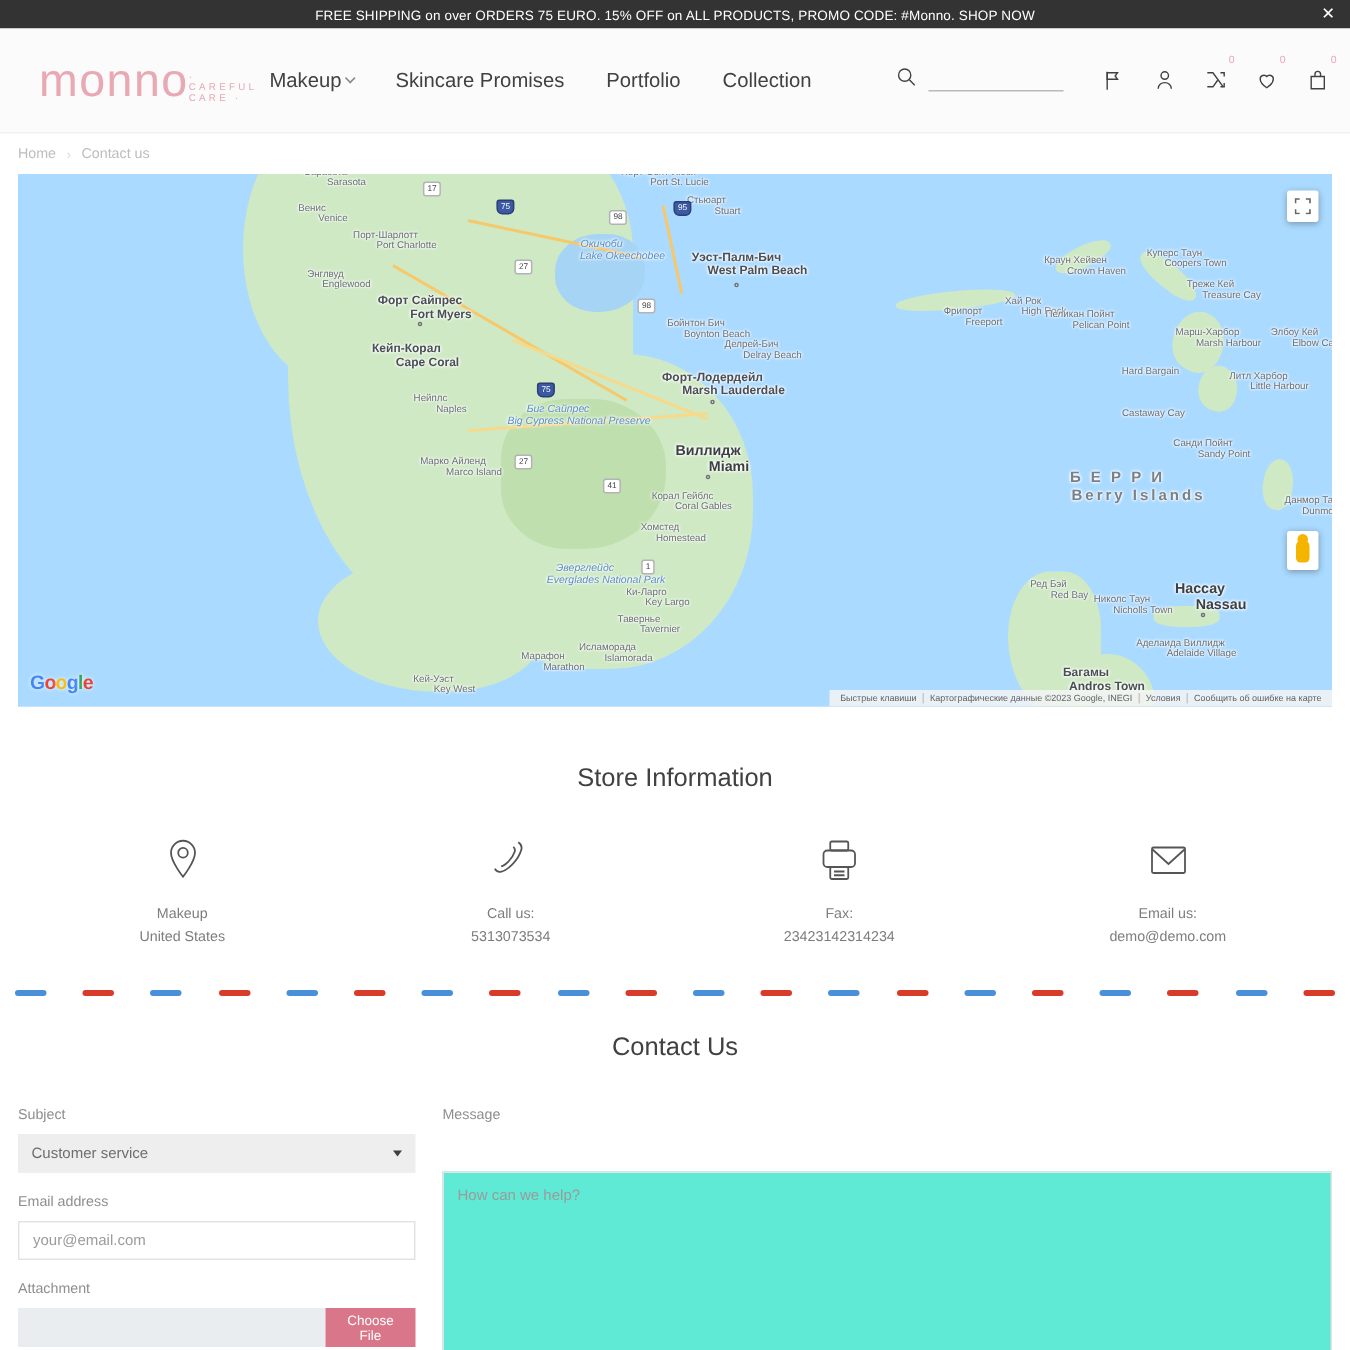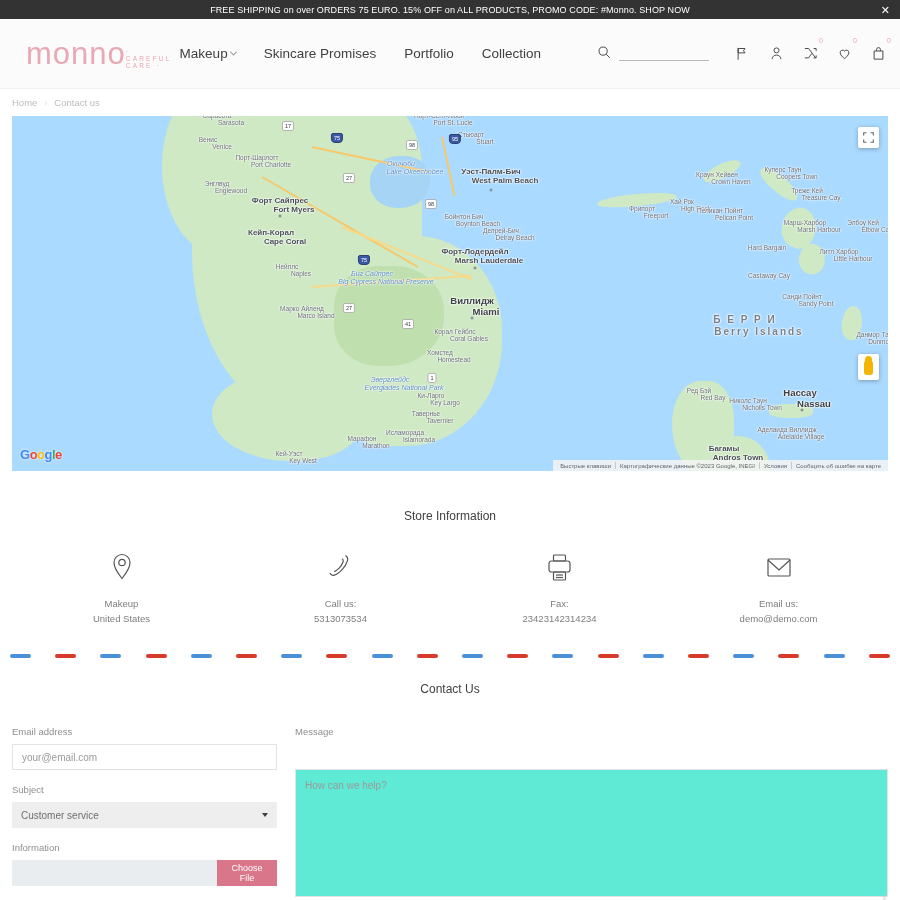--- a/index.html
+++ b/index.html
@@ -320,21 +320,21 @@
     white-space: nowrap;
     cursor: pointer;
   }
   .attrib-item.static { cursor: default; }
   .attrib-sep { width: 1px; height: 7px; background: #c9c9c9; }
 
   
   .store-section { padding-top: 38px; }
   .section-title {
     text-align: center;
-    font-size: 12px;
+    font-size: 17px;
     color: #414141;
     margin-bottom: 30px;
   }
   .store-grid {
     display: flex;
     padding: 0 12px;
   }
   .store-col {
     flex: 1;
     display: flex;
@@ -887,34 +887,34 @@
     <span class="dash" style="background: rgb(217, 59, 43);"></span>
   </div>
 
 <div class="contact-section">
   <div class="section-title">Contact Us</div>
 
   <div class="form-grid">
     <div class="col-left">
 
       <div class="field">
-        <label class="field-label">Email address</label>
-        <input class="txt" type="text" placeholder="your@email.com" style="">
-      </div>
-
-      <div class="field">
         <label class="field-label">Subject</label>
         <div class="select-wrap">
           <select class="sel" id="subject-select"><option value="Customer service">Customer service</option><option value="Webmaster">Webmaster</option></select>
           <span class="sel-arrow"></span>
         </div>
       </div>
 
       <div class="field">
-        <label class="field-label">Information</label>
+        <label class="field-label">Email address</label>
+        <input class="txt" type="text" placeholder="your@email.com" style="">
+      </div>
+
+      <div class="field">
+        <label class="field-label">Attachment</label>
         <div class="file-row">
           <div class="file-name"></div>
           <button class="file-btn">Choose File</button>
         </div>
       </div>
 
     </div>
 
     <div class="col-right">
       <label class="field-label">Message</label>

